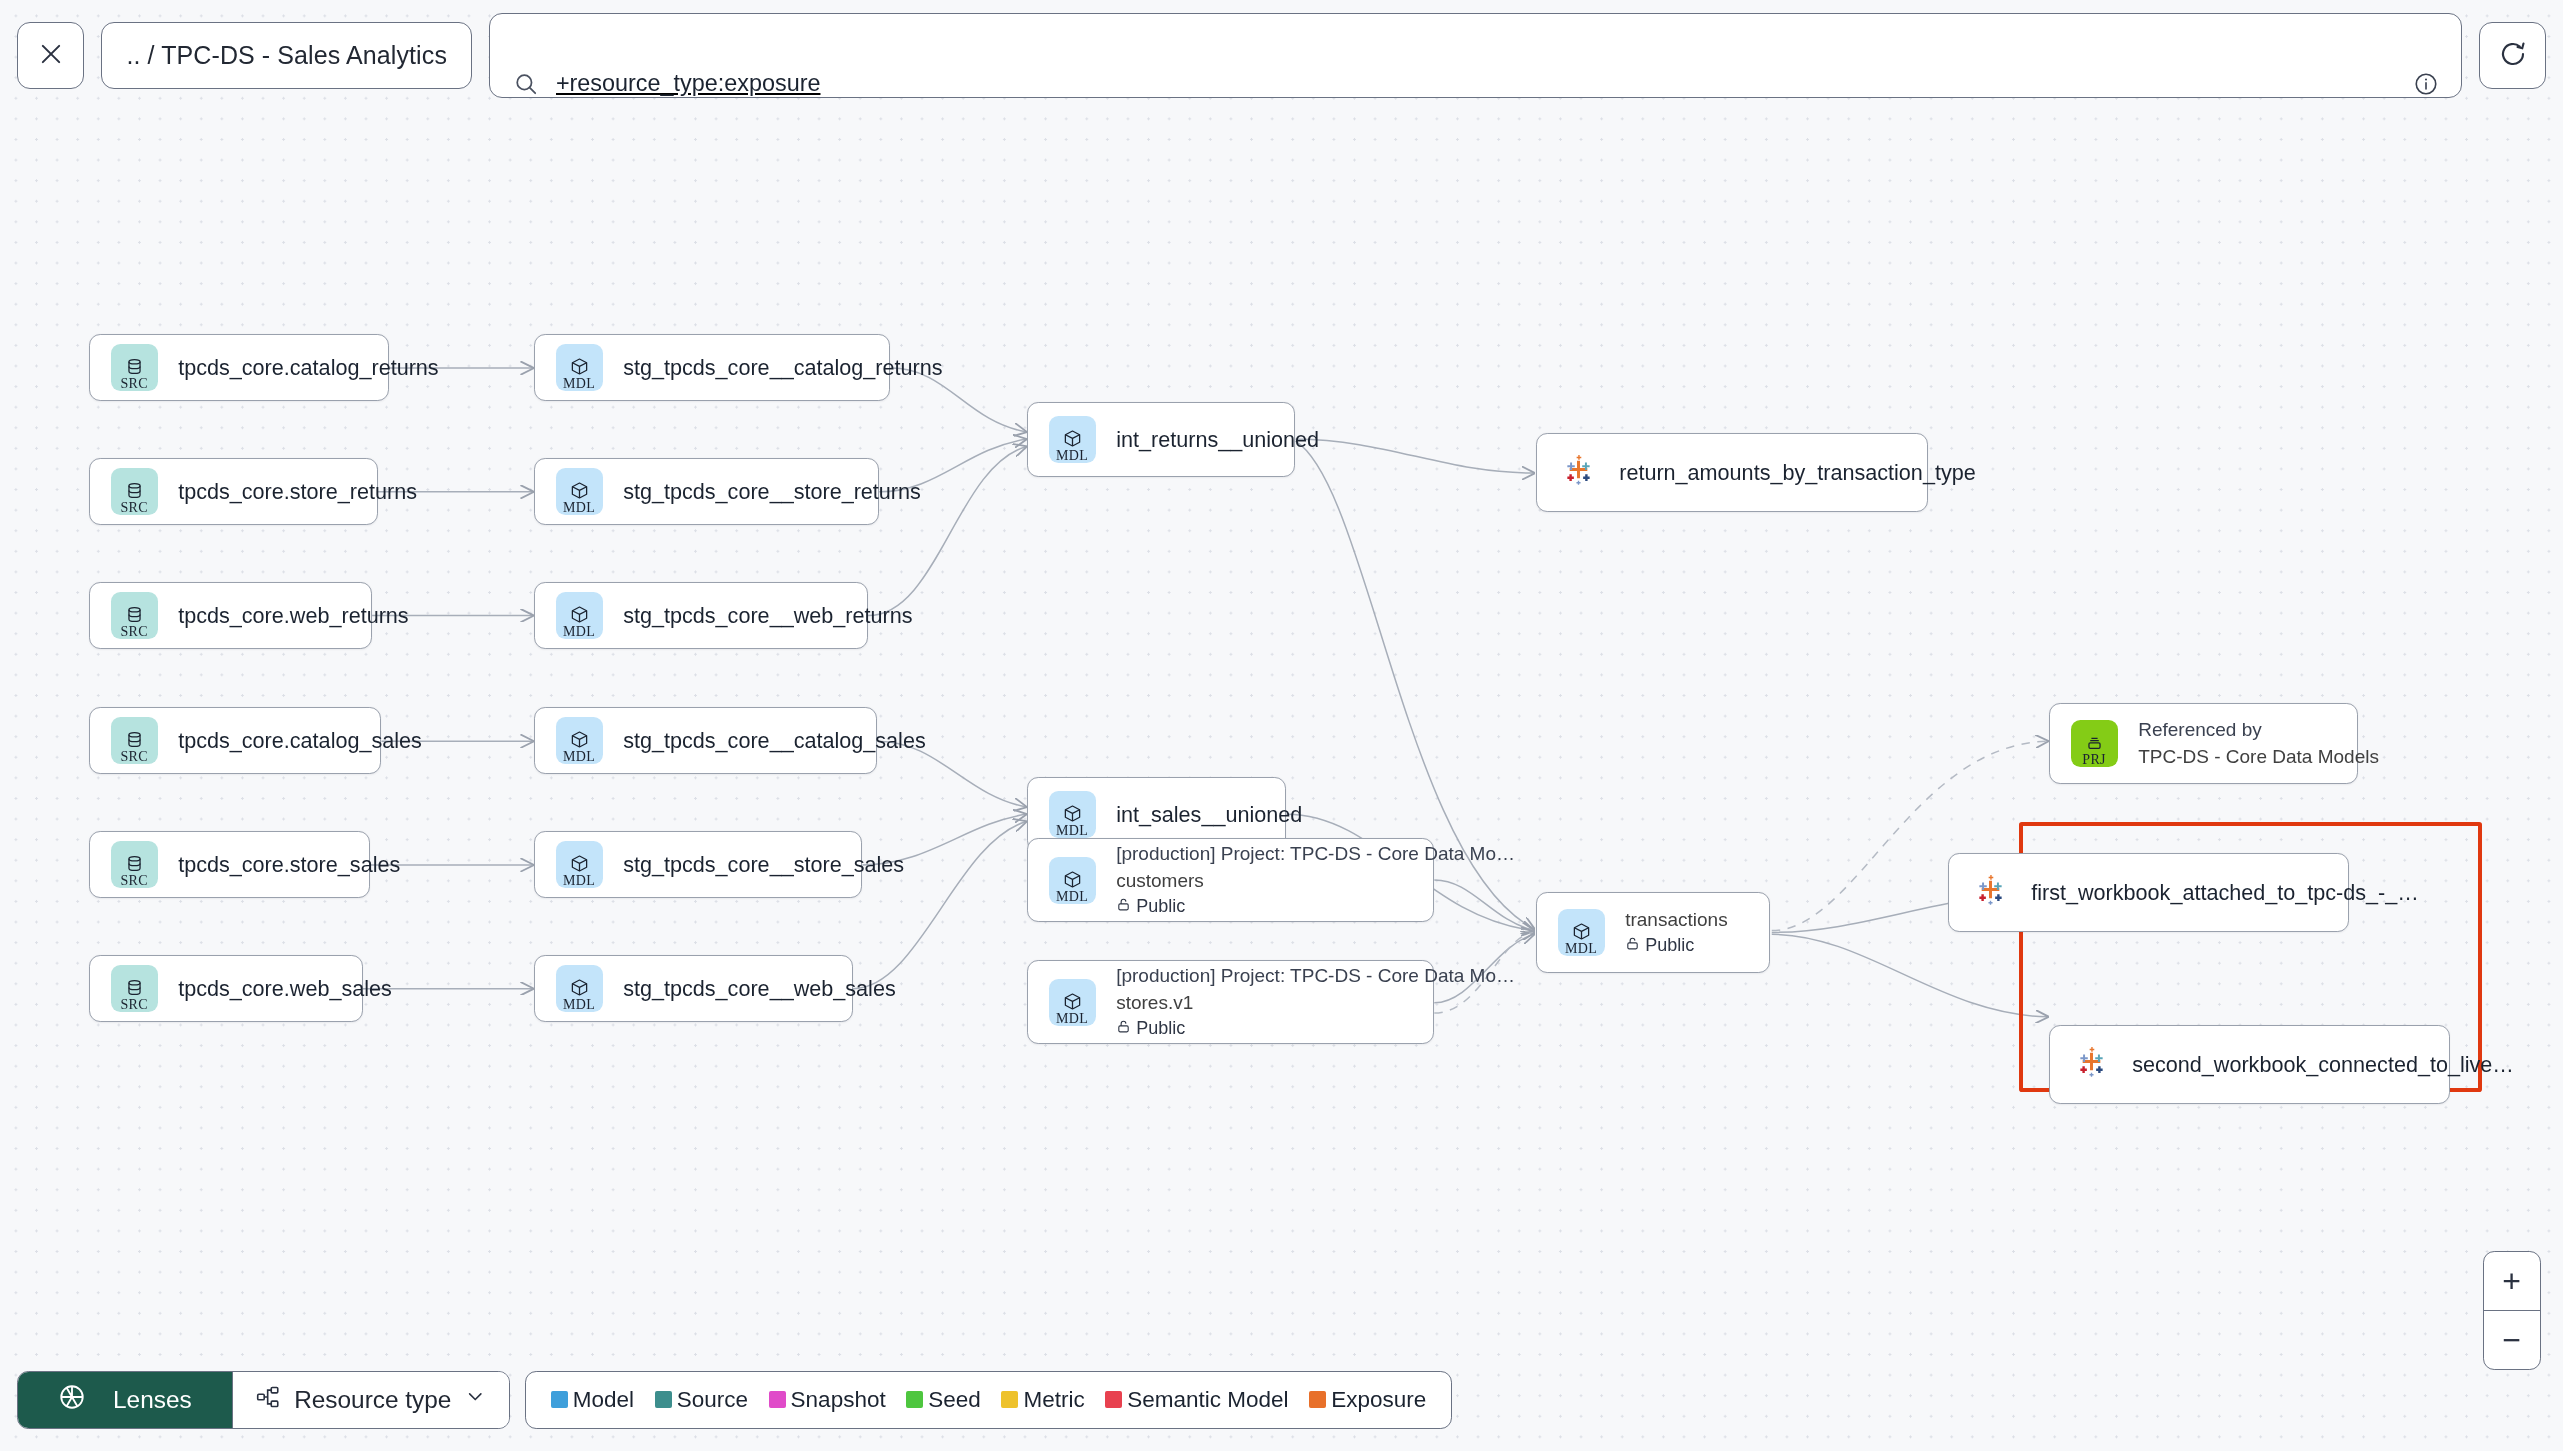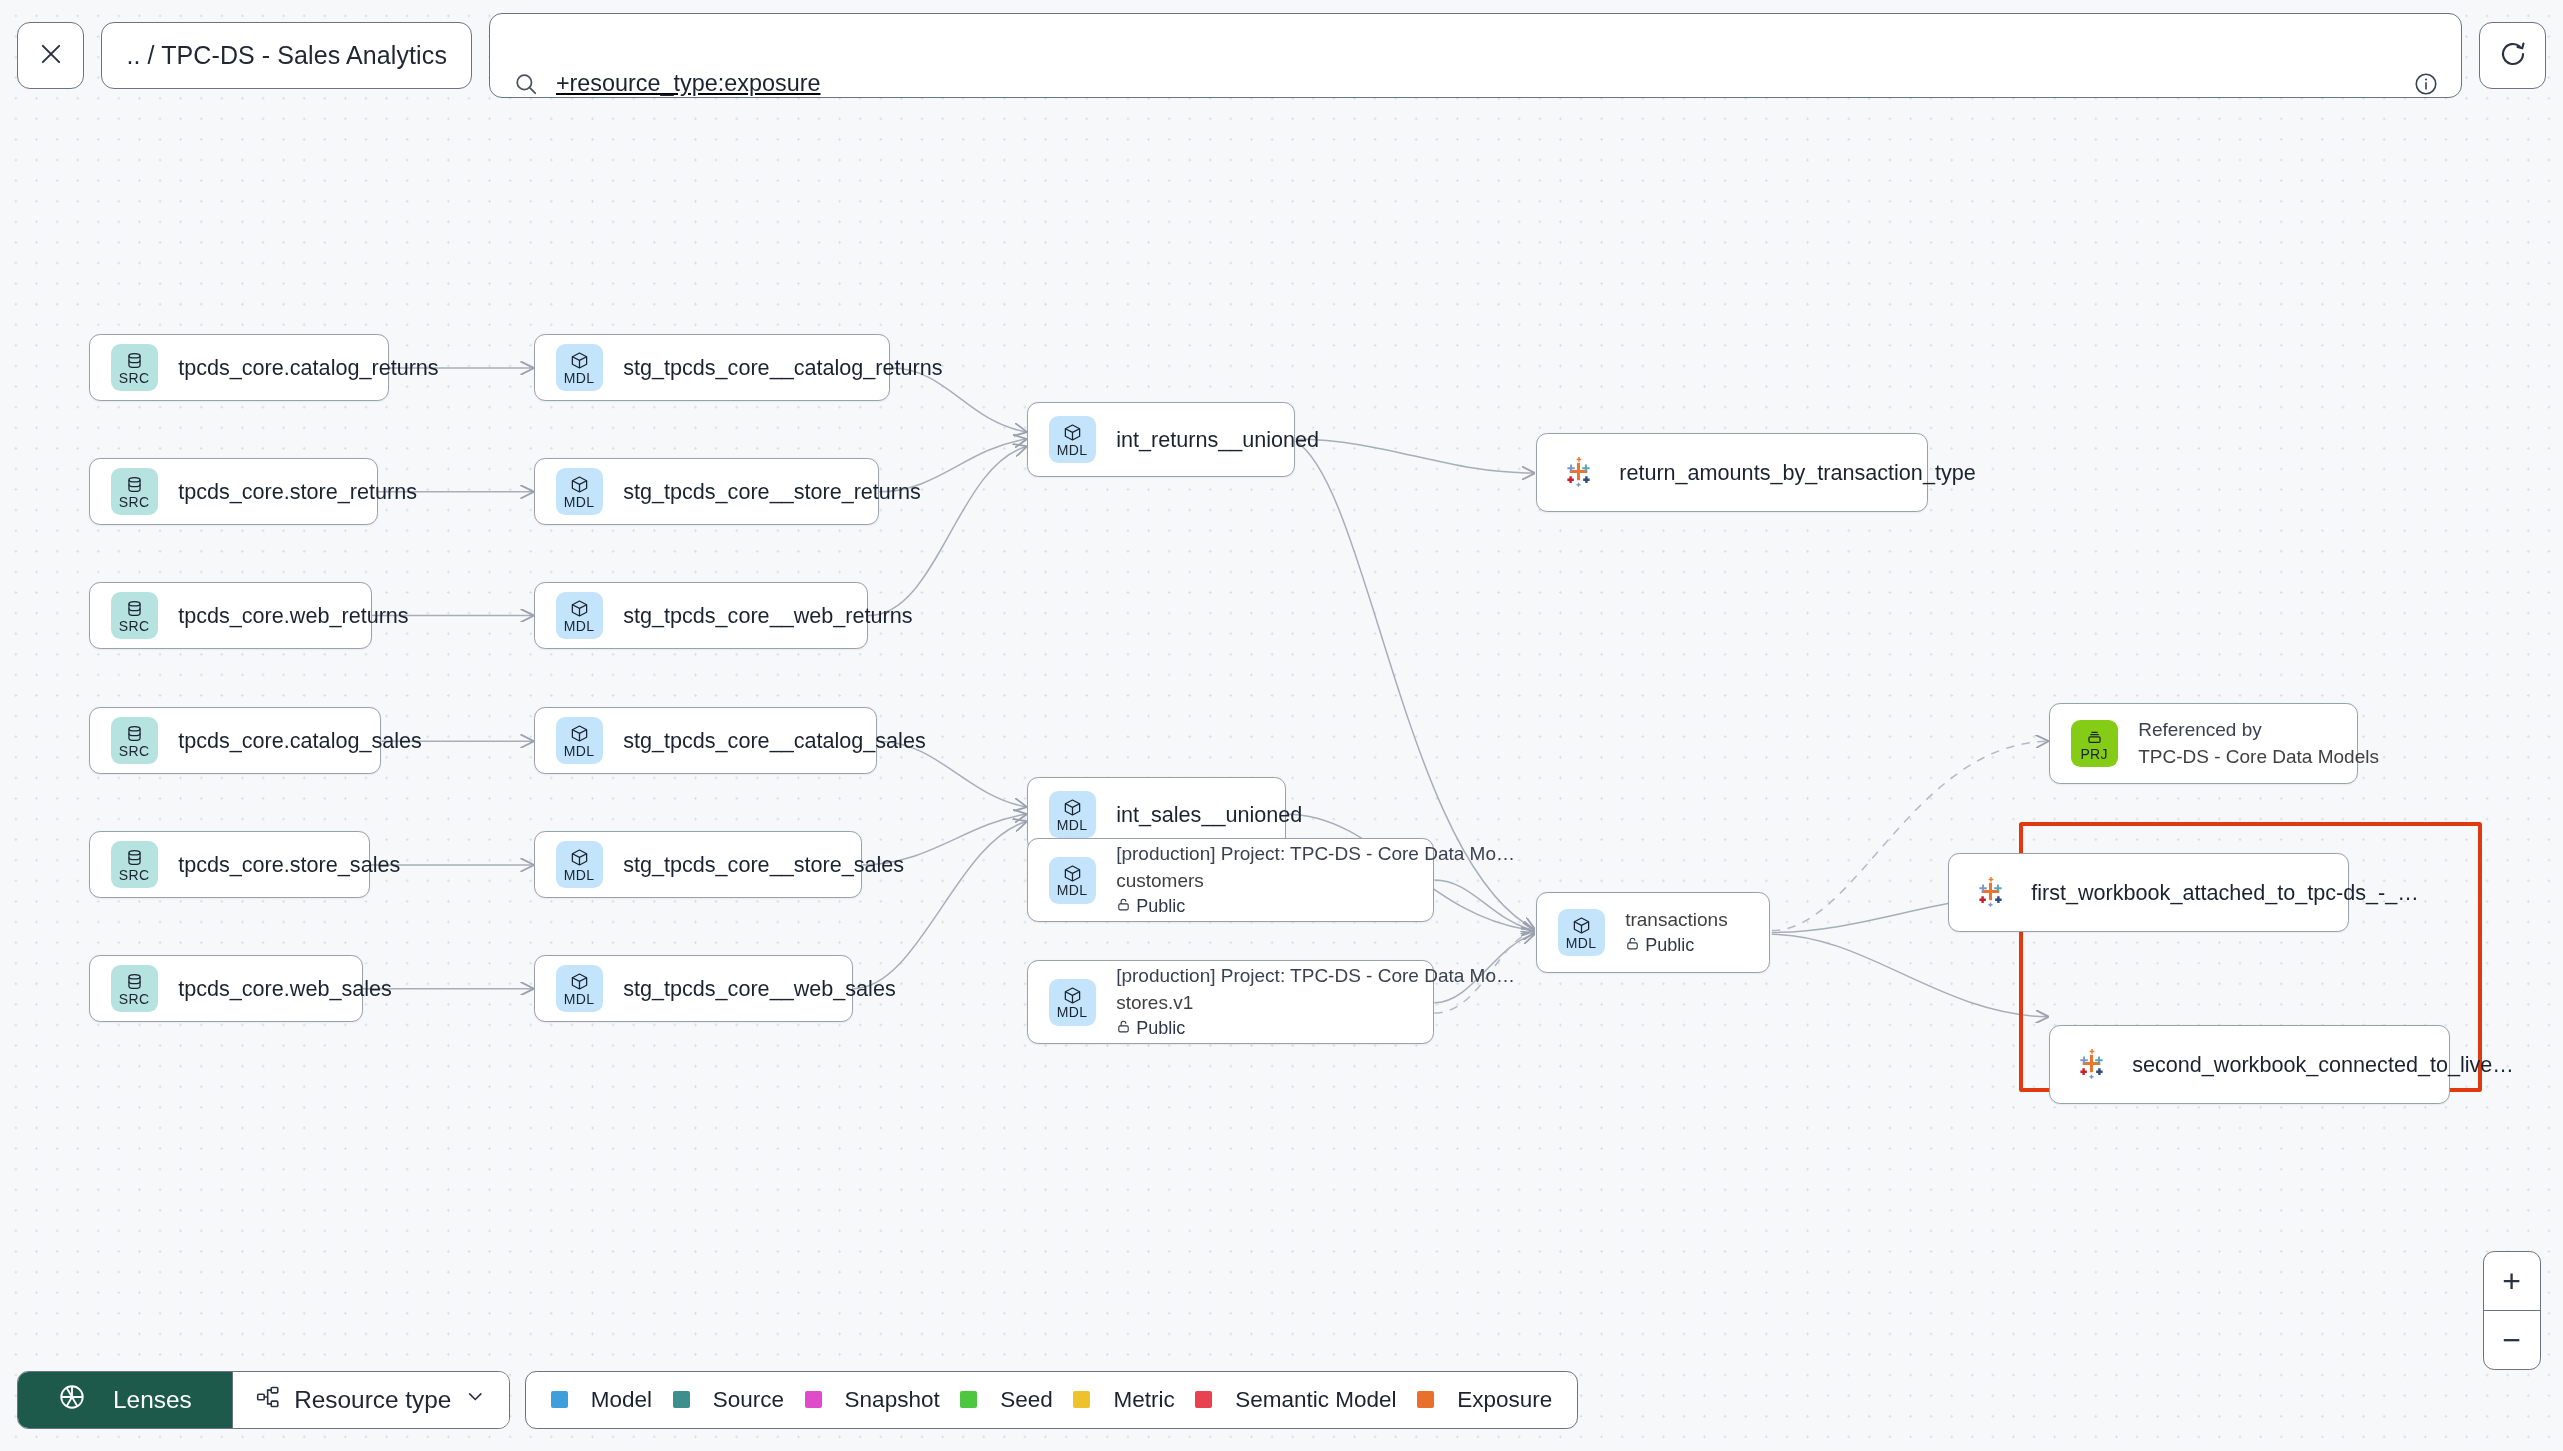--- a/index.html
+++ b/index.html
@@ -54,22 +54,23 @@
   .node {
     position:absolute; background:#ffffff;
     border:1.4px solid #9aa1ad; border-radius:11.2px;
     display:flex; align-items:center; gap:20.6px;
     padding: 0 20.6px;
     box-shadow: 0 0.9px 1.9px rgba(20,25,35,.06);
     cursor:pointer; z-index:10;
   }
   .badge {
     flex:0 0 auto; width:47px; height:47px; border-radius:9.4px;
-    display:flex; flex-direction:column; align-items:center; justify-content:center;
+    display:flex; flex-direction:column; align-items:center; justify-content:flex-end;
     gap:0px;
+    font-family:Liberation Serif, serif;
   }
   .badge .glyph { height:20.6px; display:flex; align-items:center; }
   .badge .code { font-size:14px; line-height:14px; letter-spacing:0.3px; color:#1b2330; font-weight:400; }
   .badge-src { background:#b6e3df; }
   .badge-mdl { background:#c3e4fa; }
   .badge-prj { background:#84cc16; }
   .badge-exp { background:transparent; width:41px; height:41px; }
 
   .ntext { display:flex; flex-direction:column; justify-content:center; gap:4.7px; min-width:0; }
   .ntitle { font-size:21.6px; color:#1b2330; white-space:nowrap; }
@@ -97,21 +98,21 @@
   }
   .seg .restype {
     background:#fff; color:#222833; display:flex; align-items:center; gap:13px;
     padding: 0 22.5px; font-size:24.4px; cursor:pointer; border-left:1.5px solid #6a7283;
   }
   .legend {
     display:flex; align-items:center; gap:20.6px; height:58px;
     border:1.5px solid #6a7283; border-radius:11.2px; background:#fff;
     padding: 0 24.4px;
   }
-  .lg { display:flex; align-items:center; gap:23px; font-size:22.5px; color:#1b2330; white-space:nowrap; }
+  .lg { display:flex; align-items:center; gap:5px; font-size:22.5px; color:#1b2330; white-space:nowrap; }
   .sw { width:17px; height:17px; border-radius:1.9px; flex:0 0 auto; }
 
   
   .zoomctl {
     position:absolute; right:22.5px; bottom:81px; width:58px;
     border:1.5px solid #6a7283; border-radius:11.2px; background:#fff; overflow:hidden; z-index:40;
   }
   .zoomctl div {
     height:58px; display:flex; align-items:center; justify-content:center;
     font-size:32px; color:#2a3140; cursor:pointer;

